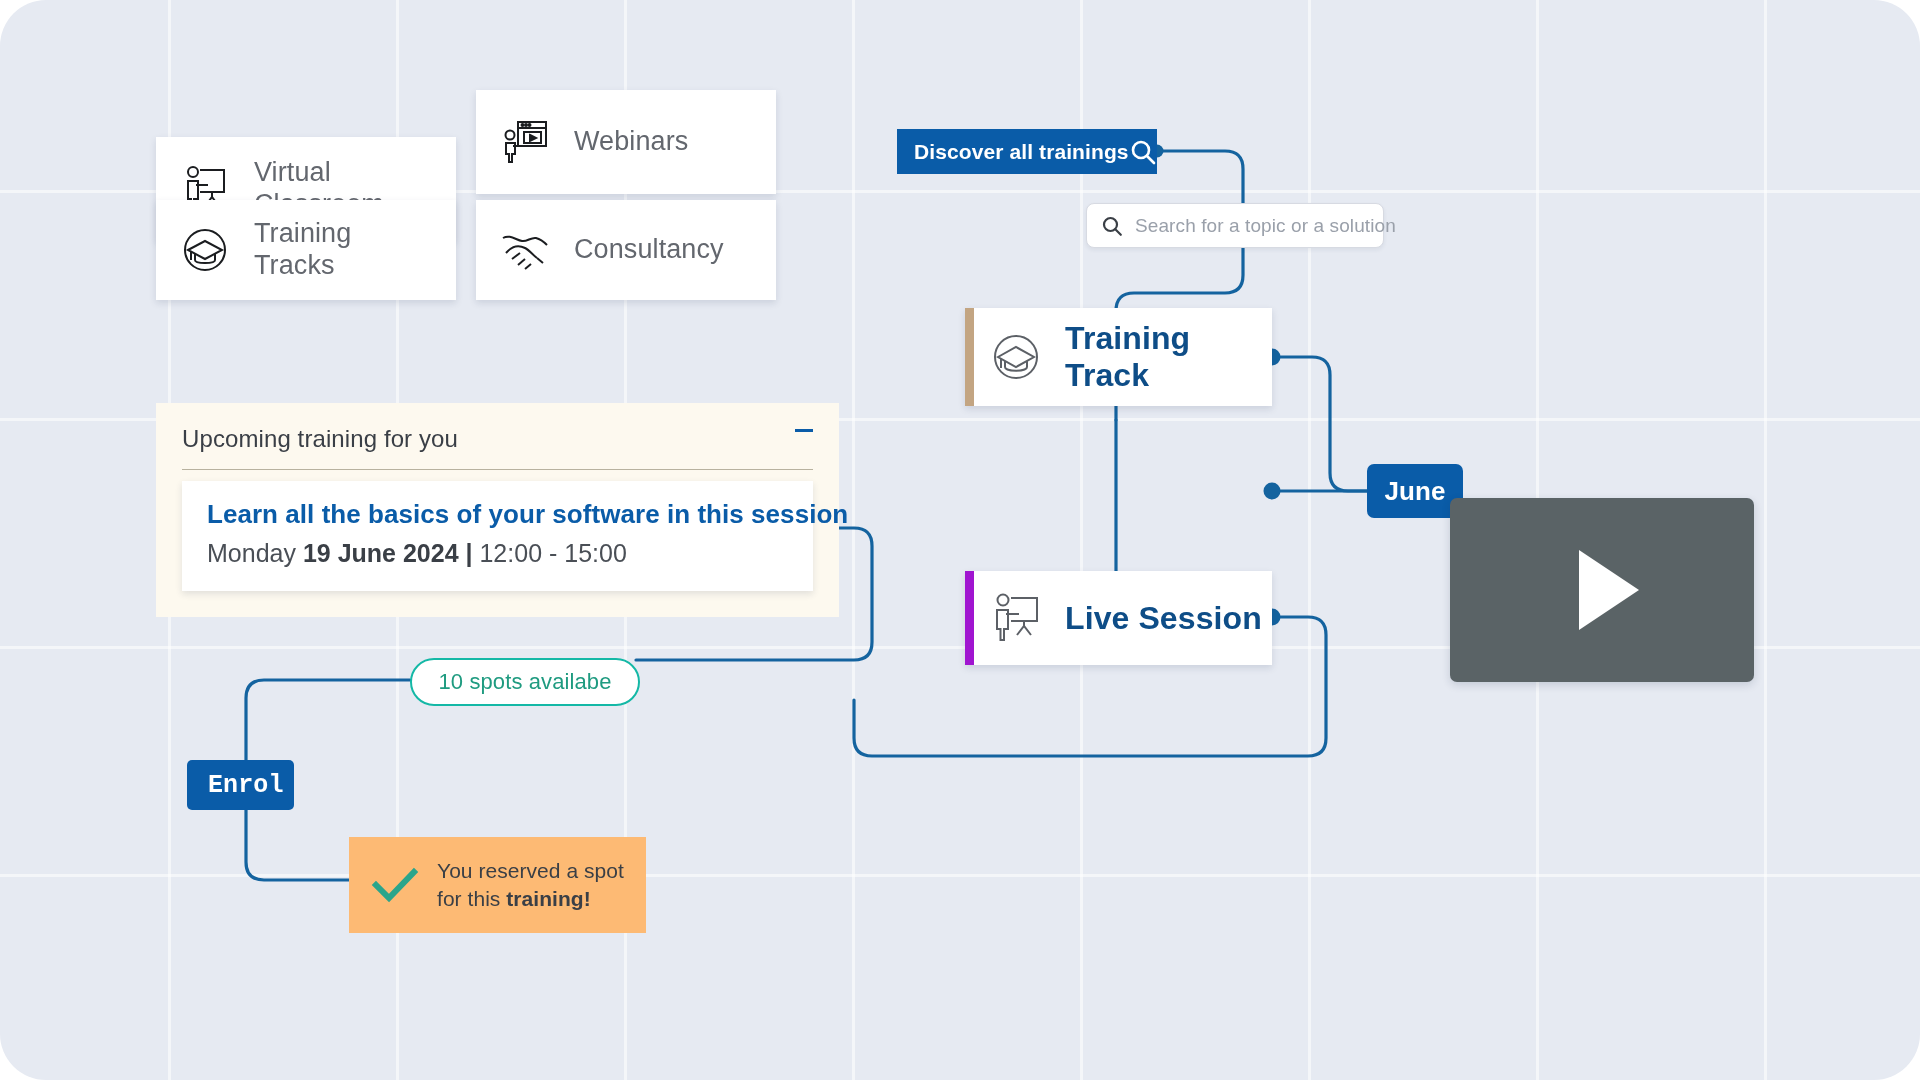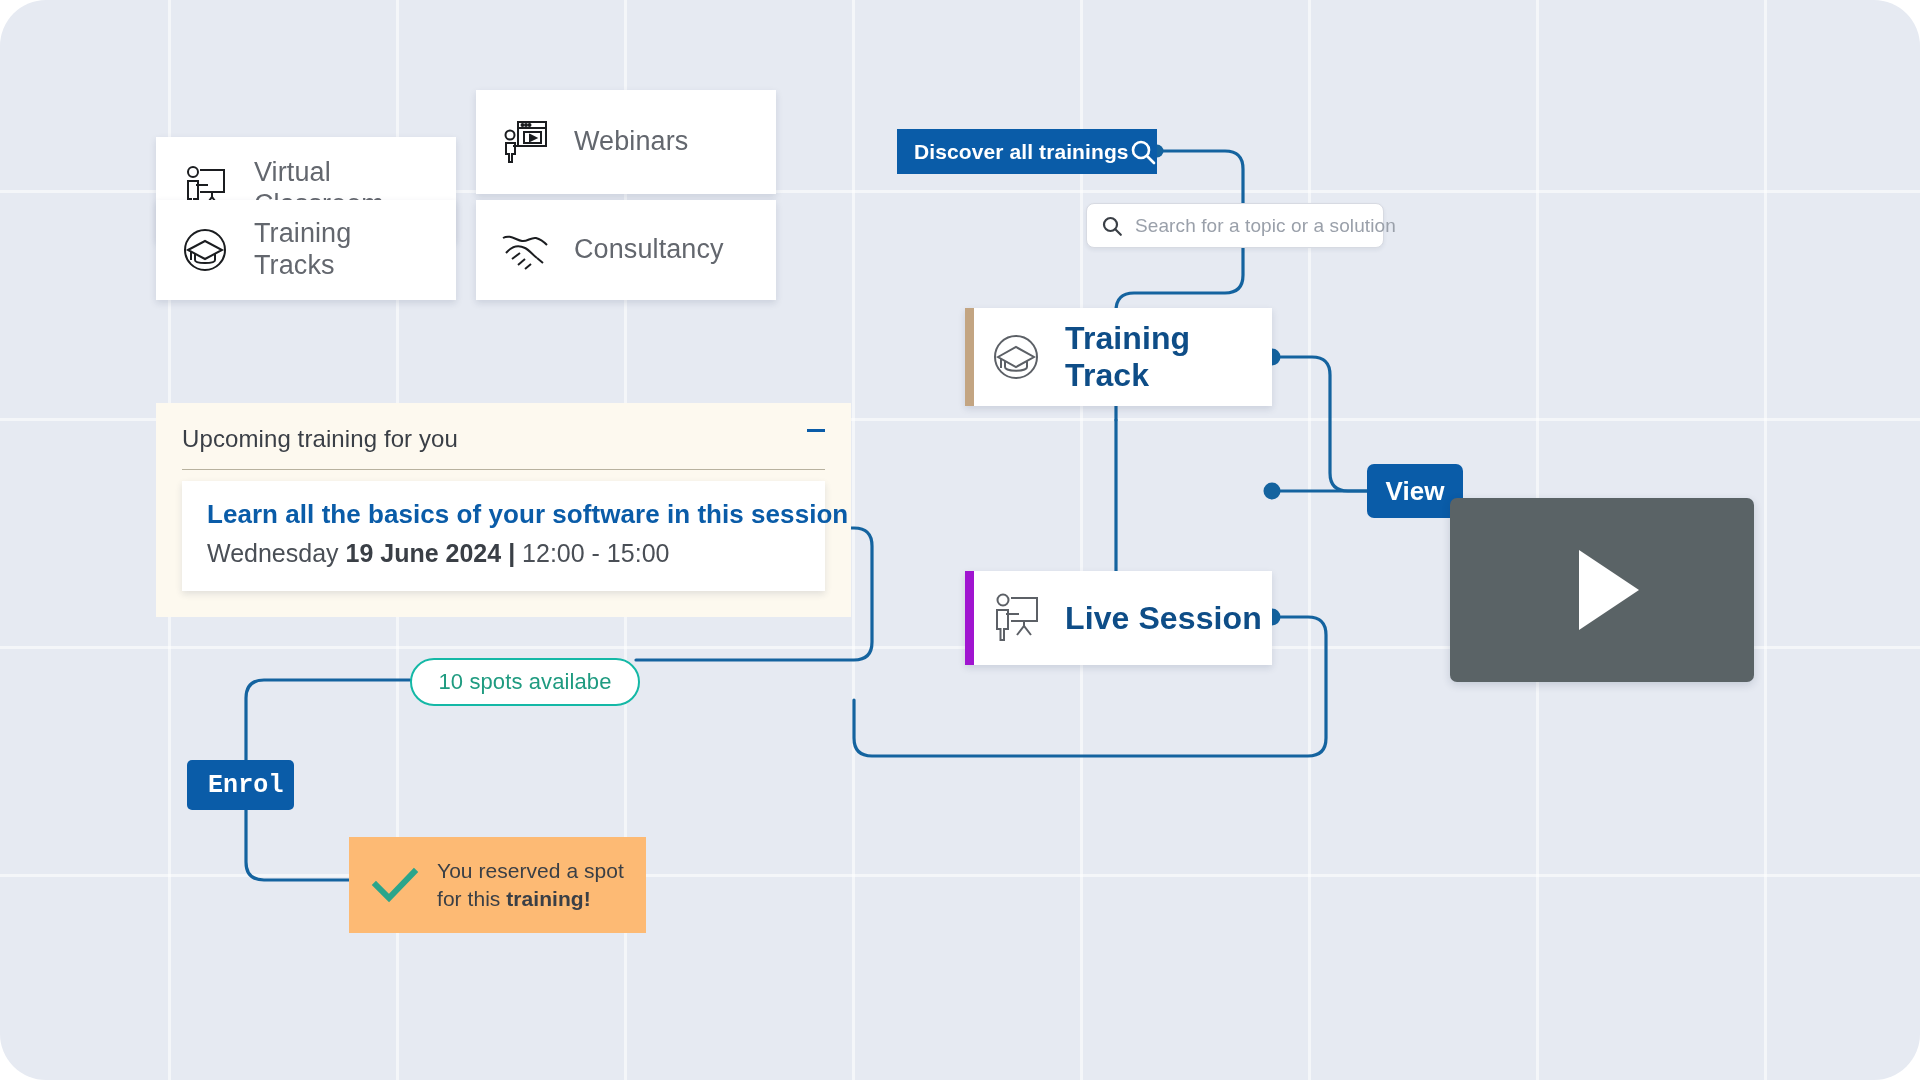--- a/index.html
+++ b/index.html
@@ -72,21 +72,20 @@
     padding-left:22px;box-sizing:border-box;
   }
   .rescard .bar{position:absolute;left:0;top:0;bottom:0;width:9px;}
   .rescard .rico{width:58px;height:58px;flex:0 0 auto;}
   .rescard .rlbl{color:#0e4d87;font-size:32px;font-weight:700;letter-spacing:.1px;}
 
   
   #upcoming{
     position:absolute;left:156px;top:403px;width:683px;height:214px;
     background:#fdf9ef;
-    padding-left:12px;
   }
   #upcoming .uptitle{
     position:absolute;left:26px;top:22px;right:26px;
     color:#3a3f46;font-size:24px;font-weight:400;letter-spacing:.1px;
   }
   #upcoming .minus{
     position:absolute;right:26px;top:26px;width:18px;height:3px;background:#0a5ca8;
   }
   #upcoming .rule{
     position:absolute;left:26px;right:26px;top:66px;height:1px;background:#b8b29f;
@@ -298,37 +297,37 @@
     <span class="rlbl">Live Session</span>
   </div>
 
   <div id="upcoming">
     <div class="uptitle">Upcoming training for you</div>
     <div class="minus"></div>
     <div class="rule"></div>
     <div class="inner">
       <div class="t1">Learn all the basics of your software in this session</div>
       <div class="t2">
-        <span>Wednesday </span>
+        <span>Monday </span>
         <b>19 June 2024 </b><b>| </b>
         <span>12:00 - 15:00</span>
       </div>
     </div>
   </div>
 
   <div id="spots">
     <span class="slbl">10 spots availabe</span>
   </div>
 
   <div id="enrol">
     <span class="elbl">Enrol</span>
   </div>
 
   <div id="view">
-    <span class="vlbl">View</span>
+    <span class="vlbl">June</span>
   </div>
 
   <div id="video">
     <span class="play"></span>
   </div>
 
   <div id="toast">
     <span class="chk">
       <svg viewBox="0 0 52 52" xmlns="http://www.w3.org/2000/svg" fill="none" stroke="#2aa58b" stroke-width="6" stroke-linecap="square" stroke-linejoin="miter">
         <path d="M7 26 l13 13 l25 -26"></path>

